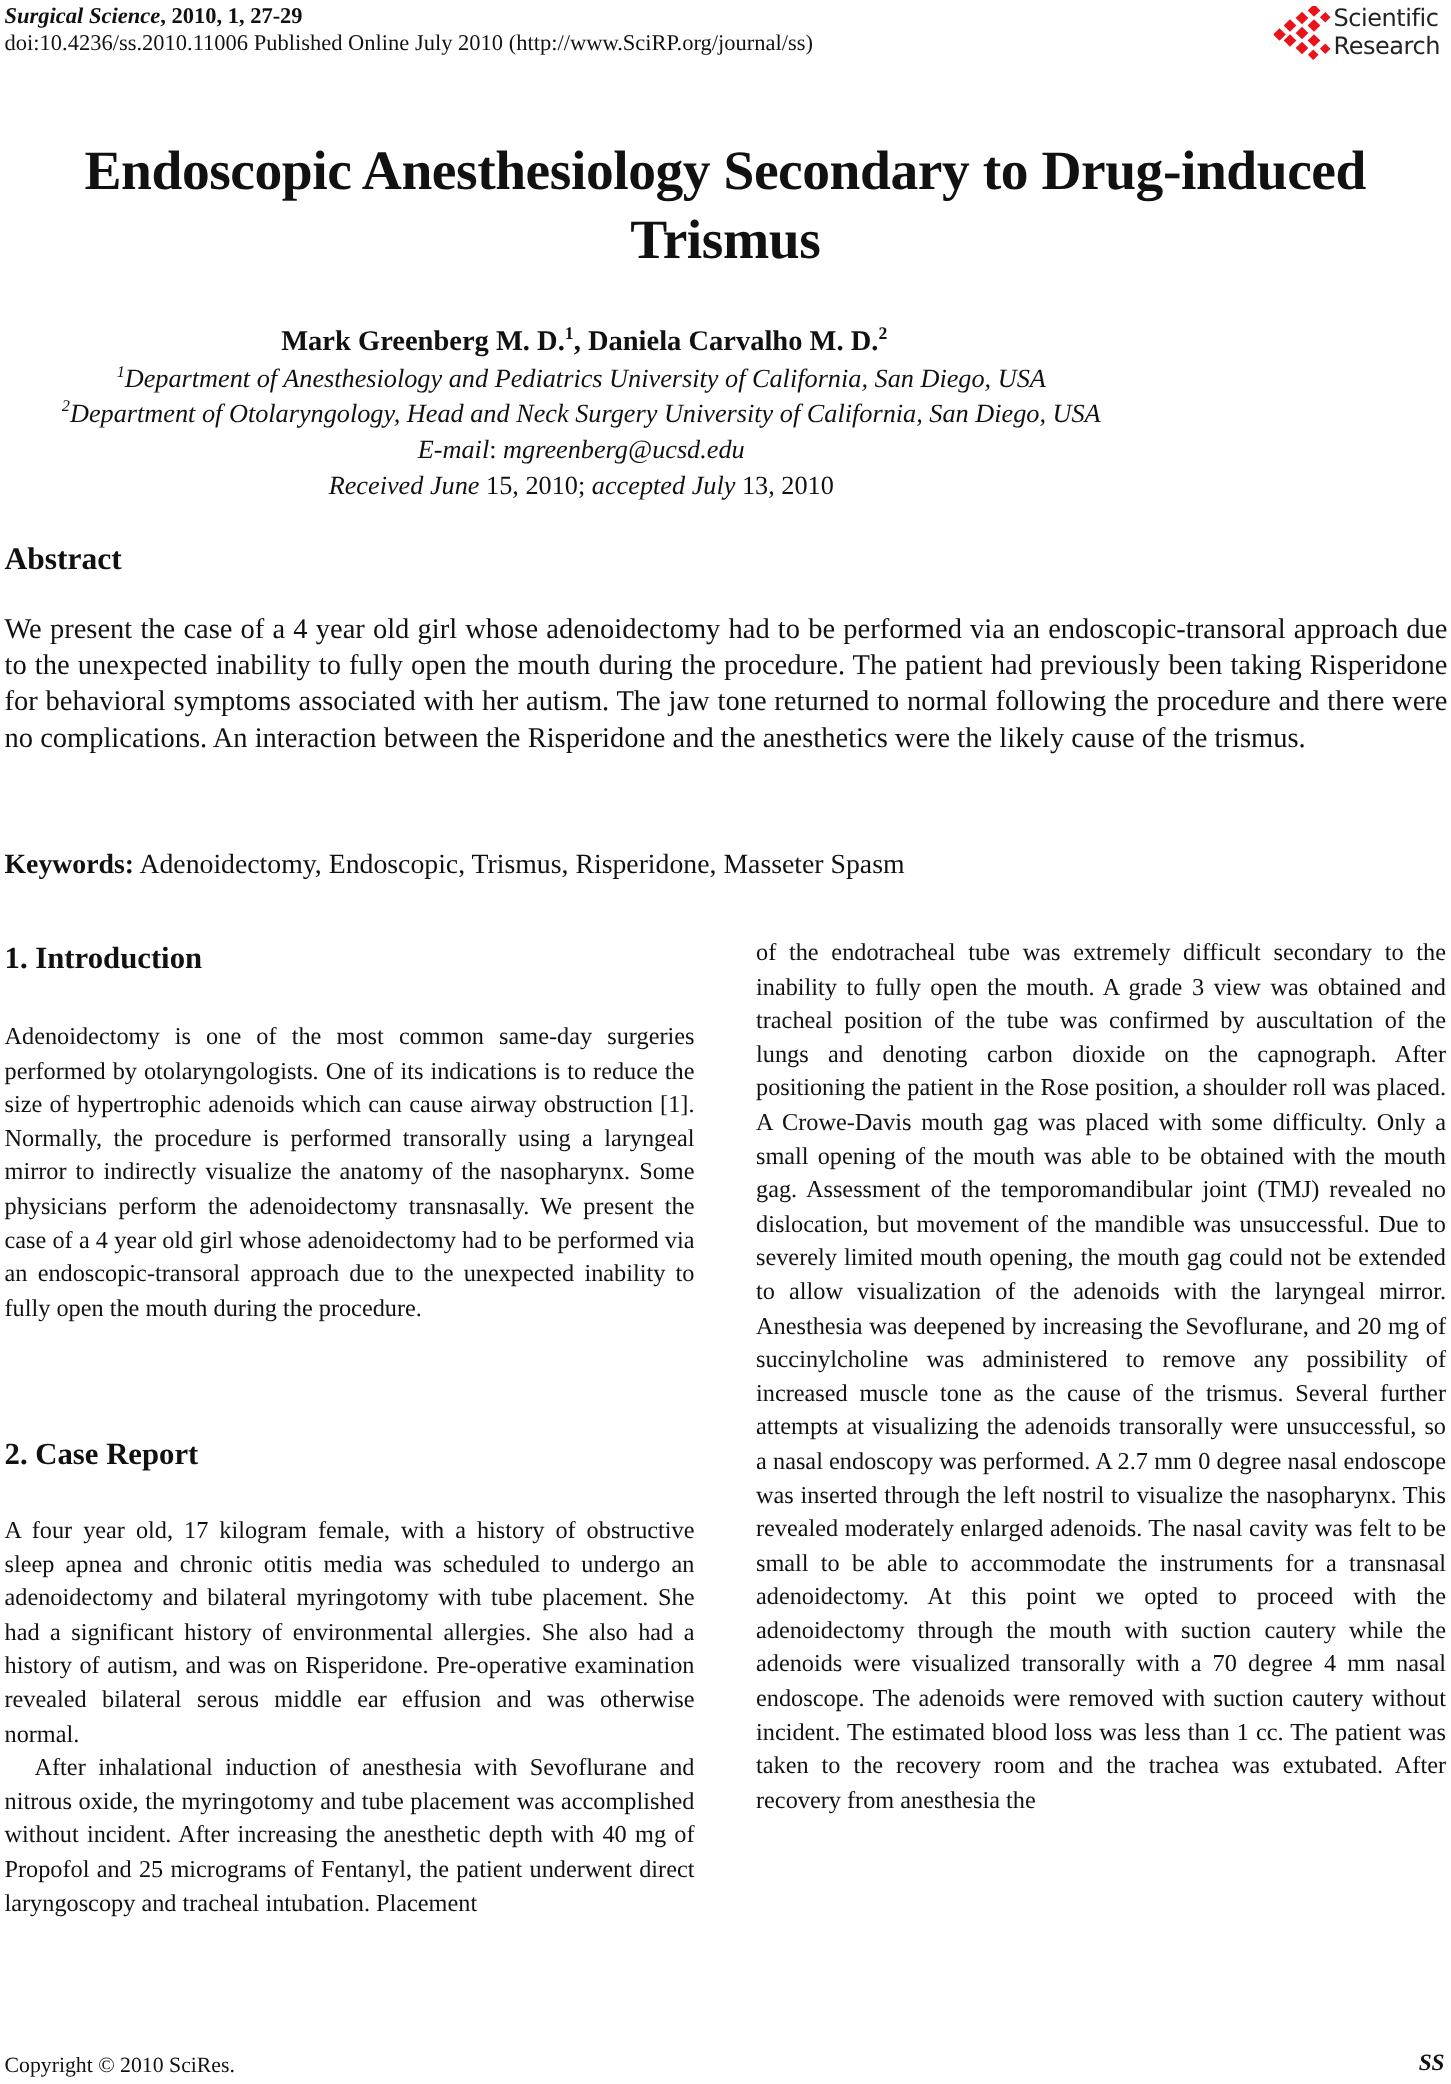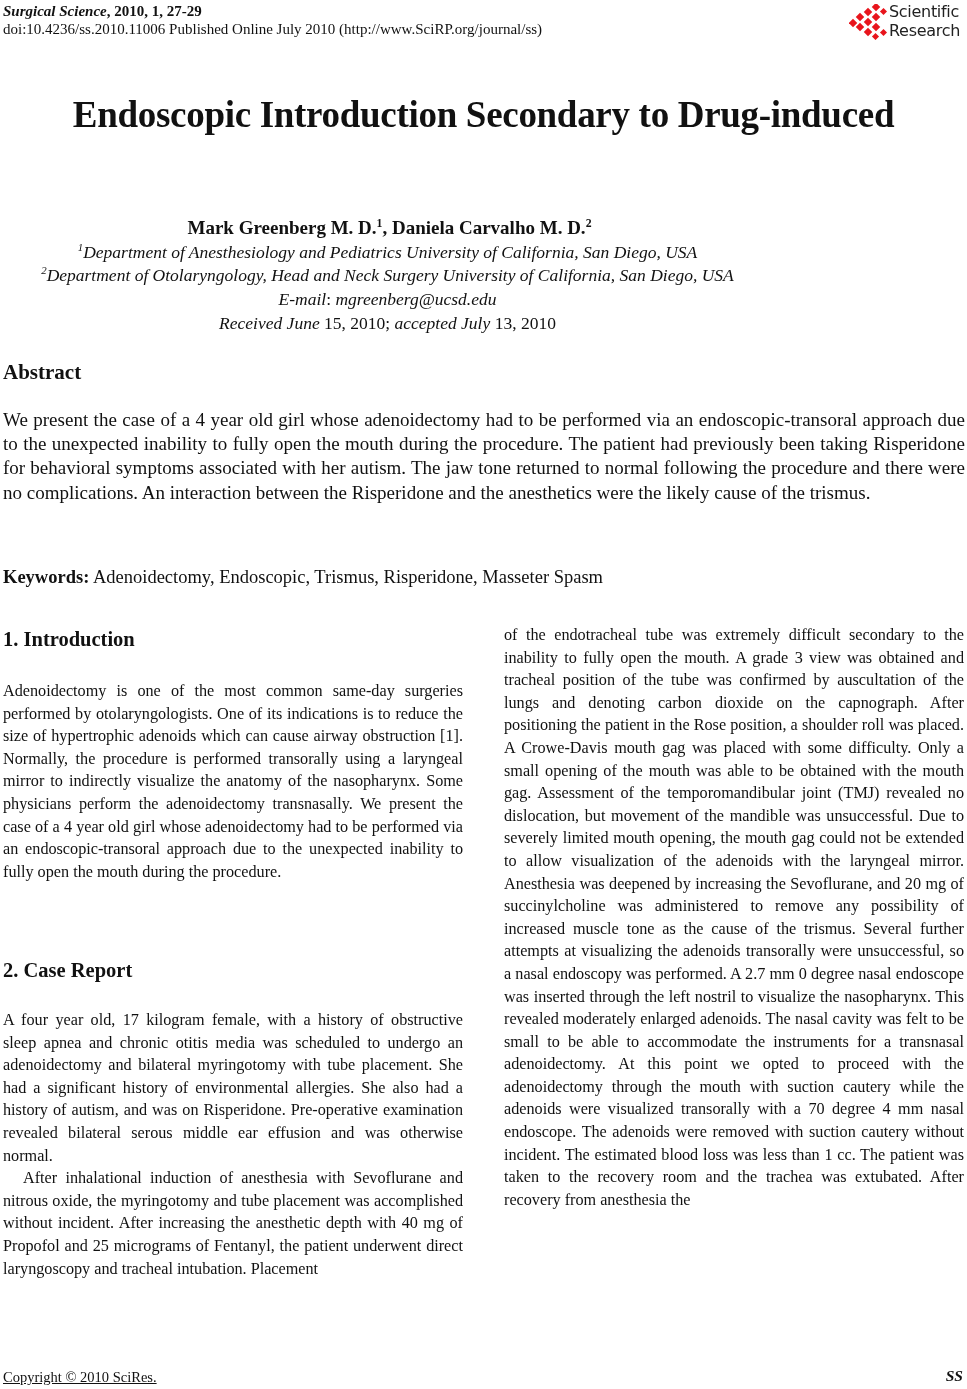--- a/index.html
+++ b/index.html
@@ -41,21 +41,21 @@
   .abstract-body {
     position: absolute; left: 3px; top: 408px; width: 962px; font-size: 19px; line-height: 24.2px;
     text-align: justify;
   }
   .keywords { position: absolute; left: 3px; top: 565px; font-size: 18.5px; line-height: 24px; }
   .keywords b { font-weight: bold; margin-top: 46px; }
   .sec-h { position: absolute; font-weight: bold; font-size: 20.5px; line-height: 26px; text-align: center; }
   .para { position: absolute; width: 460px; font-size: 16.2px; line-height: 22.6px; text-align: justify; hyphens: none; }
   .para p { margin: 0; }
   .indent { text-indent: 20px; }
-  .footer-left { position: absolute; left: 3px; top: 1369px; font-size: 14.5px; line-height: 16px; text-decoration: underline; }
+  .footer-left { position: absolute; left: 3px; top: 1369px; font-size: 14.5px; line-height: 16px; }
   .footer-right { position: absolute; right: 4px; top: 1367px; font-size: 15.5px; font-style: italic; font-weight: bold; }
 </style>
 </head>
 <body>
 
 <div class="header-left">
   <div class="journal-line">
     <span class="jname">Surgical Science</span><span class="jvol">, 2010, 1, 27-29</span>
   </div>
   <div class="doi-line">doi:10.4236/ss.2010.11006 Published Online July 2010 (http://www.SciRP.org/journal/ss)</div>
@@ -78,21 +78,22 @@
       <rect x="24" y="30" width="5" height="5" transform="rotate(45 26.5 32.5)"></rect>
     </g>
   </svg>
   <div class="logo-text">
     <div>Scientific</div>
     <div>Research</div>
   </div>
 </div>
 
 <div class="title">
-  <div>Endoscopic Introduction Secondary to Drug-induced</div>
+  <div>Endoscopic Anesthesiology Secondary to Drug-induced</div>
+  <div>Trismus</div>
 </div>
 
 <div class="authors">
   <span>Mark Greenberg M. D.</span><sup>1</sup><span>, </span><span>Daniela Carvalho M. D.</span><sup>2</sup>
 </div>
 
 <div class="aff aff1">
   <sup>1</sup><span>Department of Anesthesiology and Pediatrics University of California, San Diego, USA</span>
 </div>
 <div class="aff aff2">

